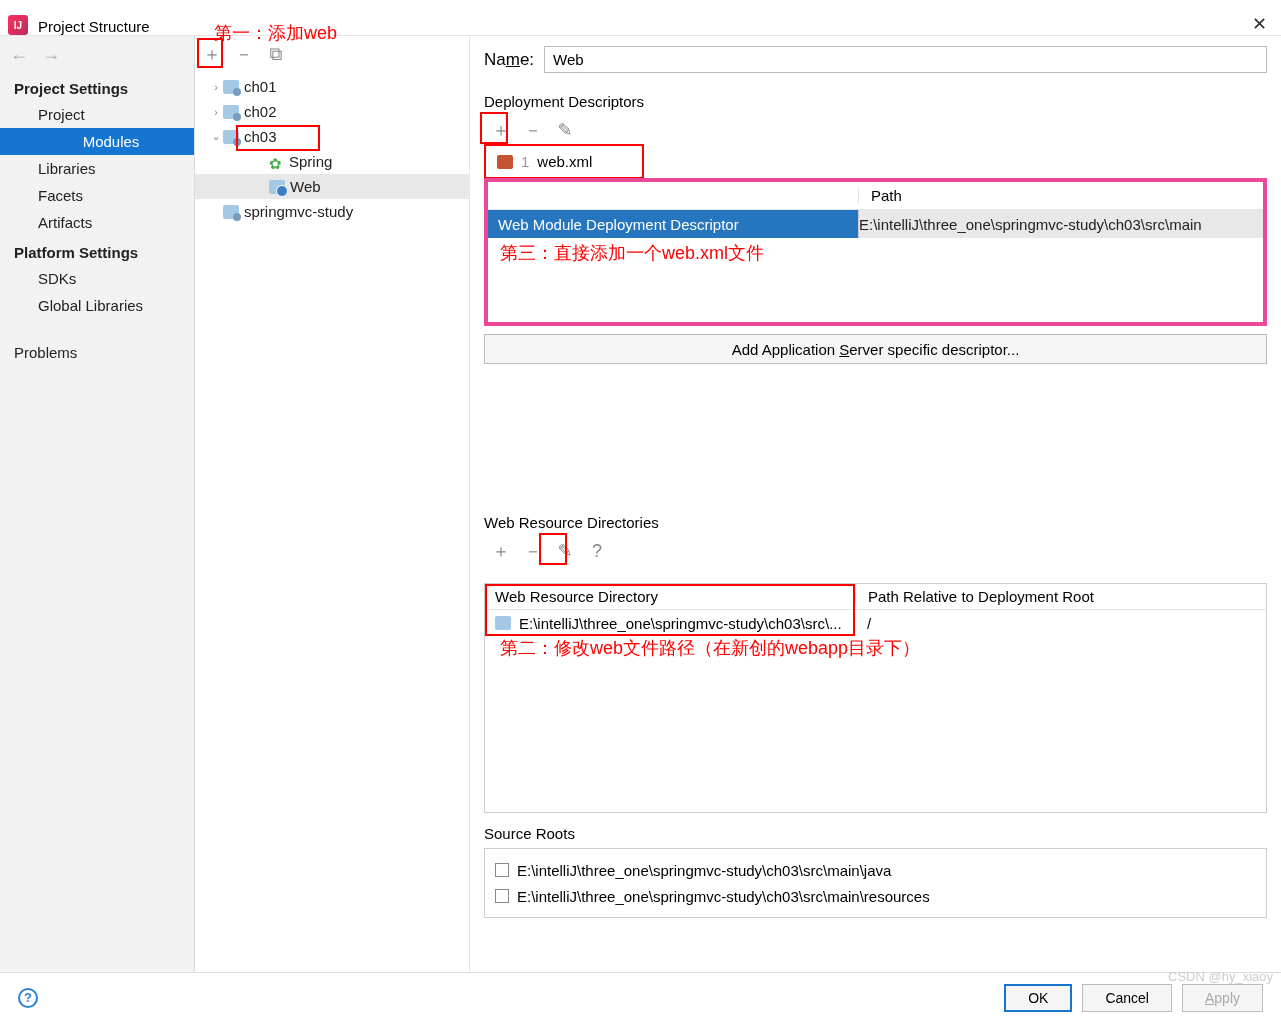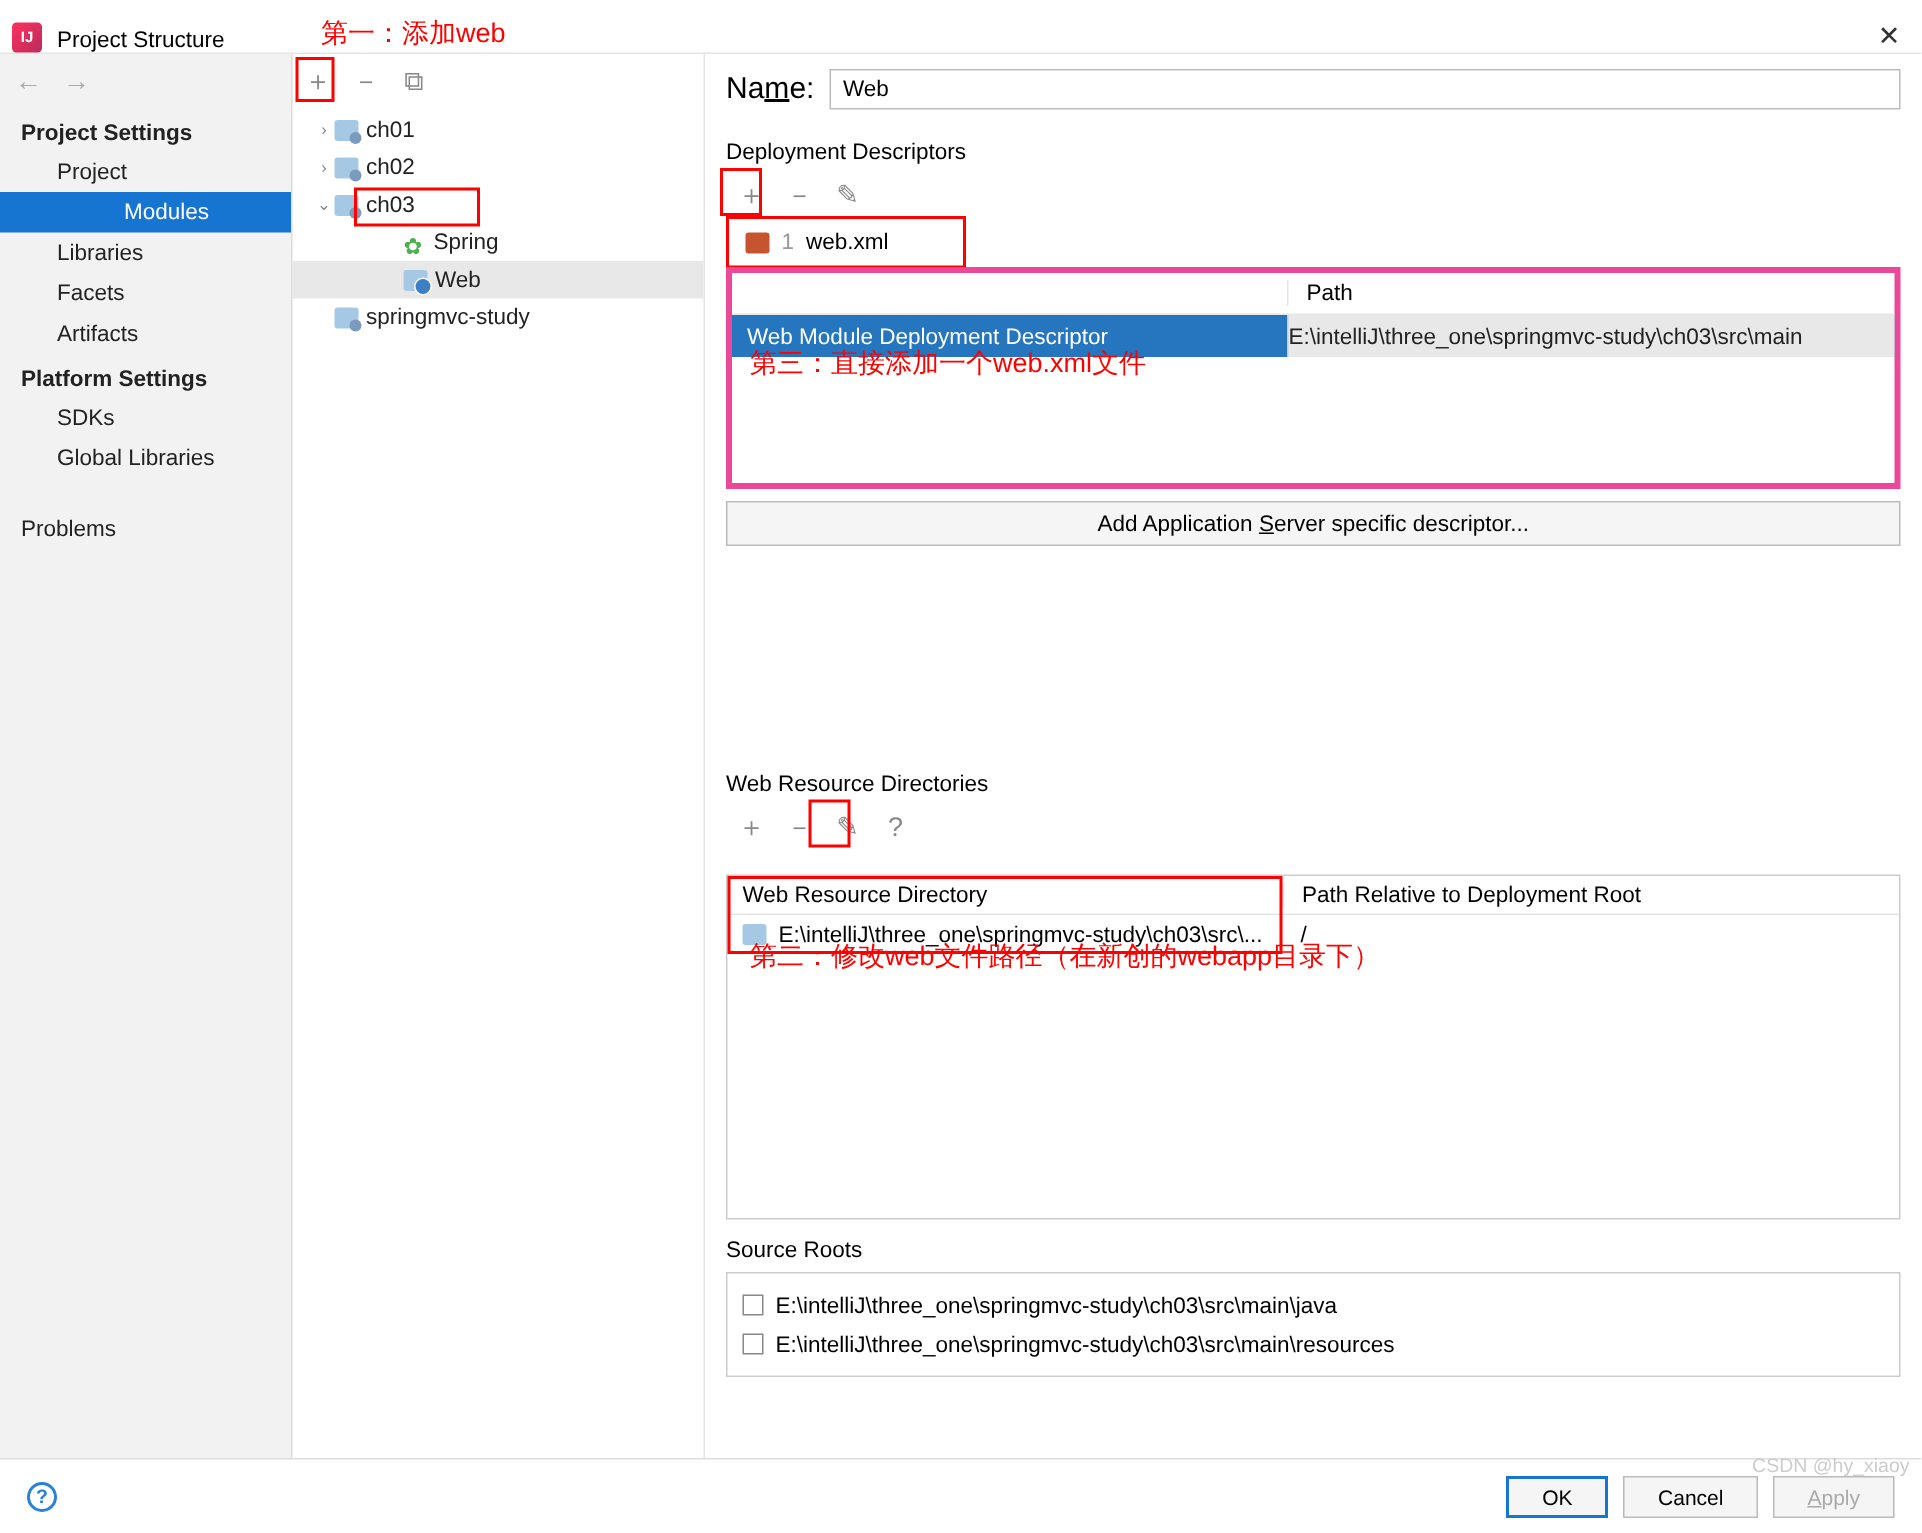--- a/index.html
+++ b/index.html
@@ -23,21 +23,21 @@
 .tree-row.sel { background:#e8e8e8; }
 .chev { width:14px; text-align:center; color:#888; font-size:11px; }
 .folder-icon { width:16px; height:14px; background:#a5c8e4; border-radius:2px; margin-right:5px; position:relative; }
 .folder-icon.small::after{content:"";position:absolute;right:-2px;bottom:-2px;width:8px;height:8px;border-radius:50%;background:#7a9bbd;}
 .spring-leaf{ width:14px;height:14px;margin-right:6px;color:#4caf50;}
 .web-icon{width:16px;height:14px;background:#a5c8e4;border-radius:2px;margin-right:5px;position:relative;}
 .web-icon::after{content:"";position:absolute;right:-3px;bottom:-3px;width:10px;height:10px;border-radius:50%;background:#3b7fc4;border:1px solid #fff;}
 .red-box-web{ position:absolute; left:236px; top:125px; width:84px; height:26px; border:2px solid #f00; pointer-events:none; }
 .content { flex:1; padding:10px 14px 0 14px; overflow:hidden; display:flex; flex-direction:column; }
 .name-row { display:flex; align-items:center; gap:10px; margin-bottom:20px; }
-.name-row label{ font-size:20px;}
+.name-row label{ font-size:17px;}
 .name-row .u{ text-decoration:underline;}
 .name-input{ flex:1; height:27px; border:1px solid #bbb; padding:0 8px; font-size:15px; }
 .section-title{ font-size:15px; margin-bottom:6px; }
 .dd-toolbar{ display:flex; align-items:center; gap:10px; height:28px; padding-left:6px; color:#888; position:relative;}
 .dd-toolbar .tb-btn{ font-size:18px;}
 .red-box-dd-plus{position:absolute;left:-4px;top:-4px;width:28px;height:32px;border:2px solid #f00;pointer-events:none;}
 .dd-tab{ height:34px; border:1px solid #ccc; border-bottom:none; display:flex; align-items:center; padding:0 12px; width:160px; gap:8px; font-size:15px; background:#fff; position:relative;}
 .xml-icon{width:16px;height:14px;background:#c75431;border-radius:2px;}
 .dd-tab .num{color:#999;}
 .red-box-tab{position:absolute;left:-1px;top:-1px;right:-1px;bottom:-1px;border:2px solid #f00;pointer-events:none;}
@@ -63,21 +63,21 @@
 .src-title{ font-size:15px; margin-top:12px; margin-bottom:6px;}
 .src-box{ border:1px solid #ccc; height:70px; padding:8px 10px; font-size:15px;}
 .src-row{ display:flex; align-items:center; gap:8px; height:26px;}
 .chk{ width:14px; height:14px; border:1px solid #888; background:#fff;}
 .footer{ height:50px; border-top:1px solid #ddd; display:flex; align-items:center; padding:0 18px; gap:10px;}
 .help-icon{ width:20px; height:20px; border-radius:50%; border:2px solid #2a81d7; color:#2a81d7; display:flex; align-items:center; justify-content:center; font-size:13px; font-weight:bold;}
 .footer .spacer{ flex:1;}
 .btn{ height:28px; padding:0 22px; border:1px solid #bbb; background:#f5f5f5; font-size:14px; cursor:pointer;}
 .btn.ok{ border:2px solid #1675d1;}
 .btn.apply{ color:#aaa;}
-.annot{ position:absolute; color:#f00; font-size:18px; pointer-events:none;}
+.annot{ position:absolute; color:#f00; font-size:18px; pointer-events:none;margin-top:11px;}
 .watermark{ position:absolute; right:8px; bottom:38px; color:#ccc; font-size:13px;}
 </style>
 </head>
 <body>
 
 <div class="titlebar">
   <div class="logo">IJ</div>
   <div class="title">Project Structure</div>
   <div class="close">✕</div>
 </div>

